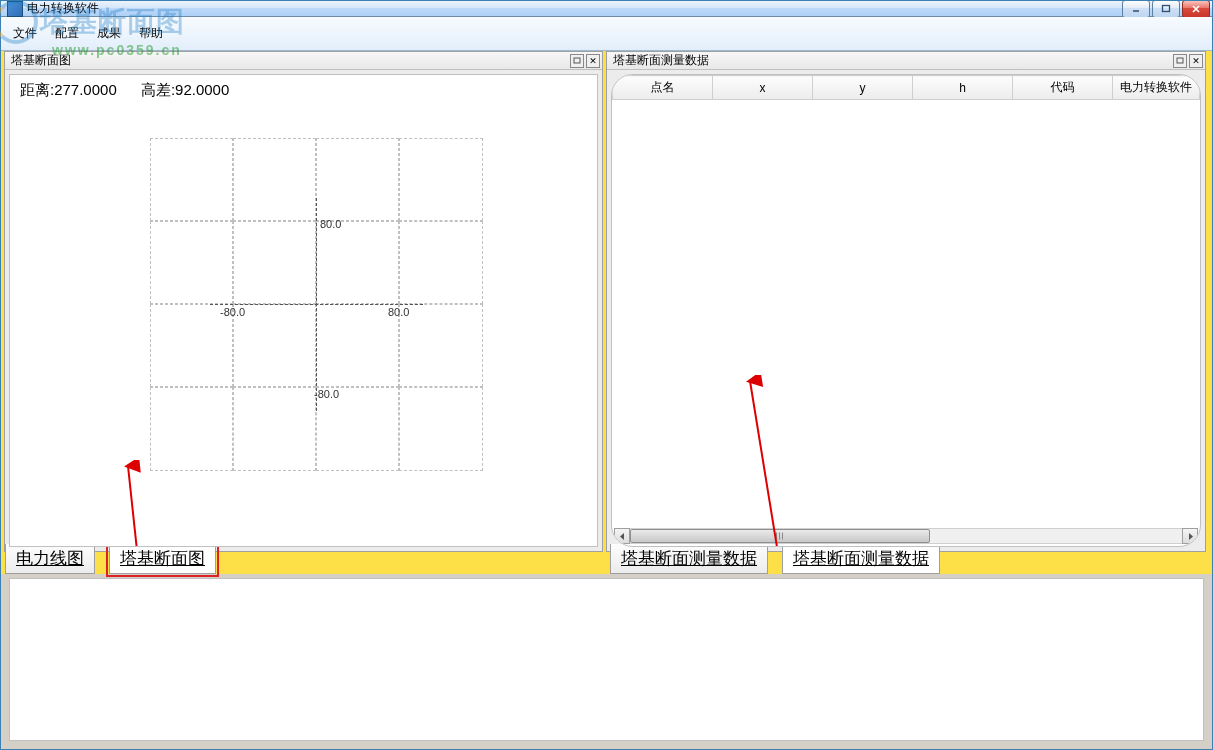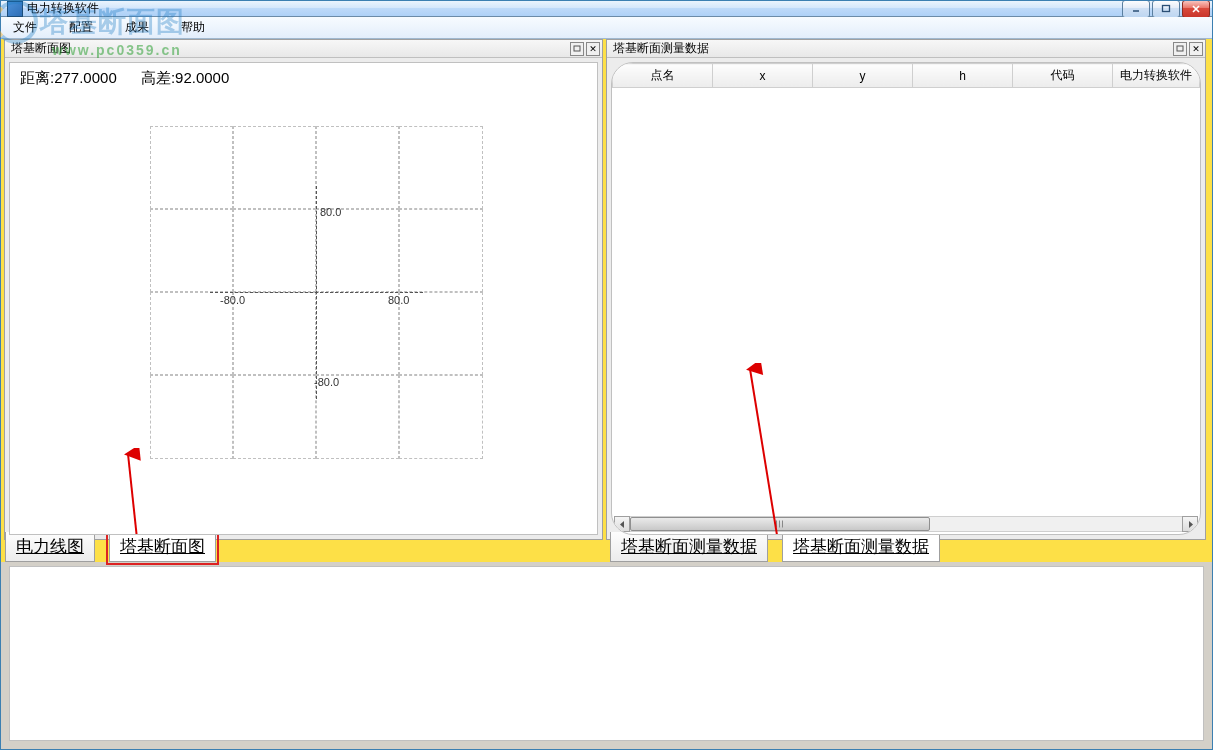--- a/index.html
+++ b/index.html
@@ -35,27 +35,27 @@
       border: 1px solid #5a7fa0;
       border-radius: 3px;
       display: flex; align-items: center; justify-content: center;
       background: linear-gradient(to bottom,#fdfdfe,#e4ecf7 45%,#cfe0f4 46%,#bdd6f1);
       cursor: pointer;
     }
     .win-btn.close { background: linear-gradient(to bottom,#f8c3bd,#e97367 45%,#d94a3c 46%,#c9362b); border-color:#8b2b22; }
     .win-btn svg { width: 10px; height: 10px; }
     
     .menubar {
-      height: 22px;
+      height: 34px;
       background: linear-gradient(to bottom,#f7fbff,#e3eefb);
       display: flex;
       align-items: center;
       padding: 0 4px;
       border-bottom: 1px solid #a0b8cf;
-      gap: 16px;
+      gap: 2px;
     }
     .menubar .menu-item { padding: 2px 8px; cursor: pointer; }
     
     .content {
       flex: 1;
       display: flex;
       background: #fde047;
       position: relative;
     }
     .pane {

